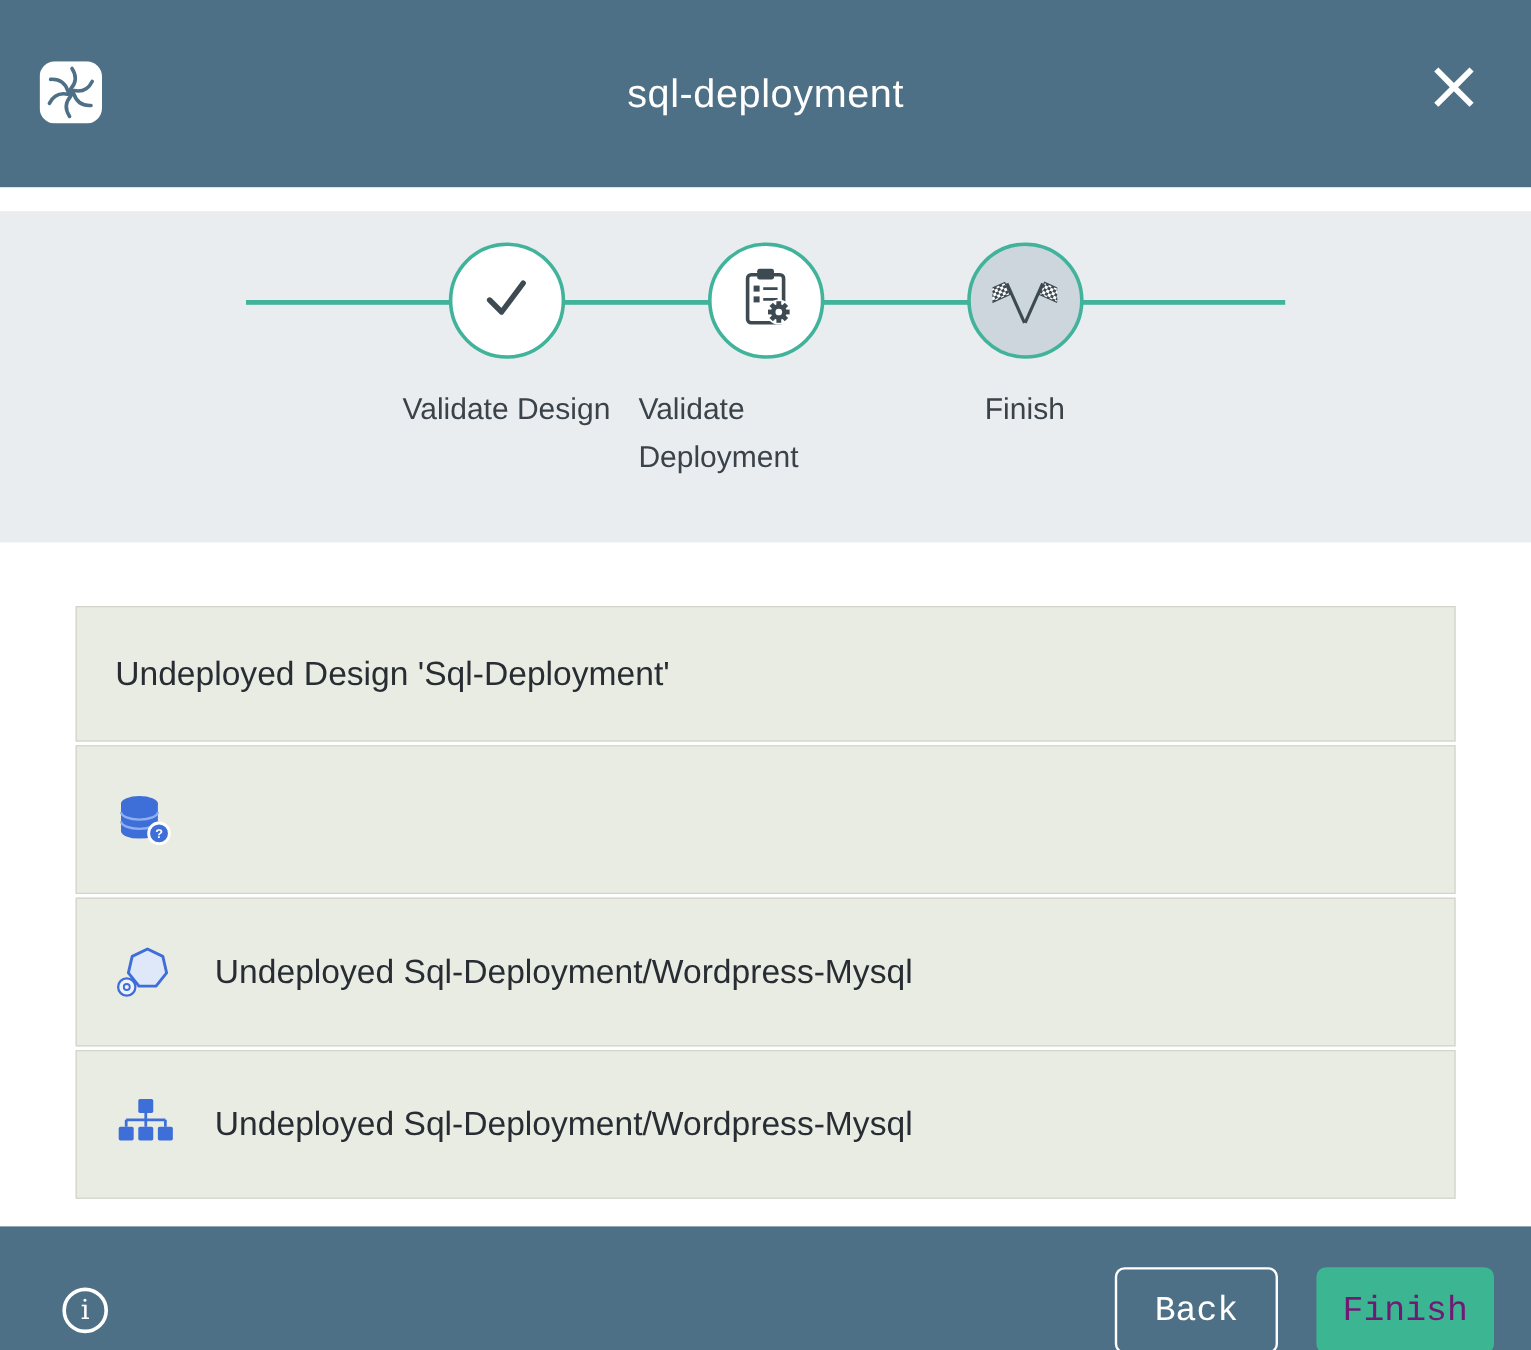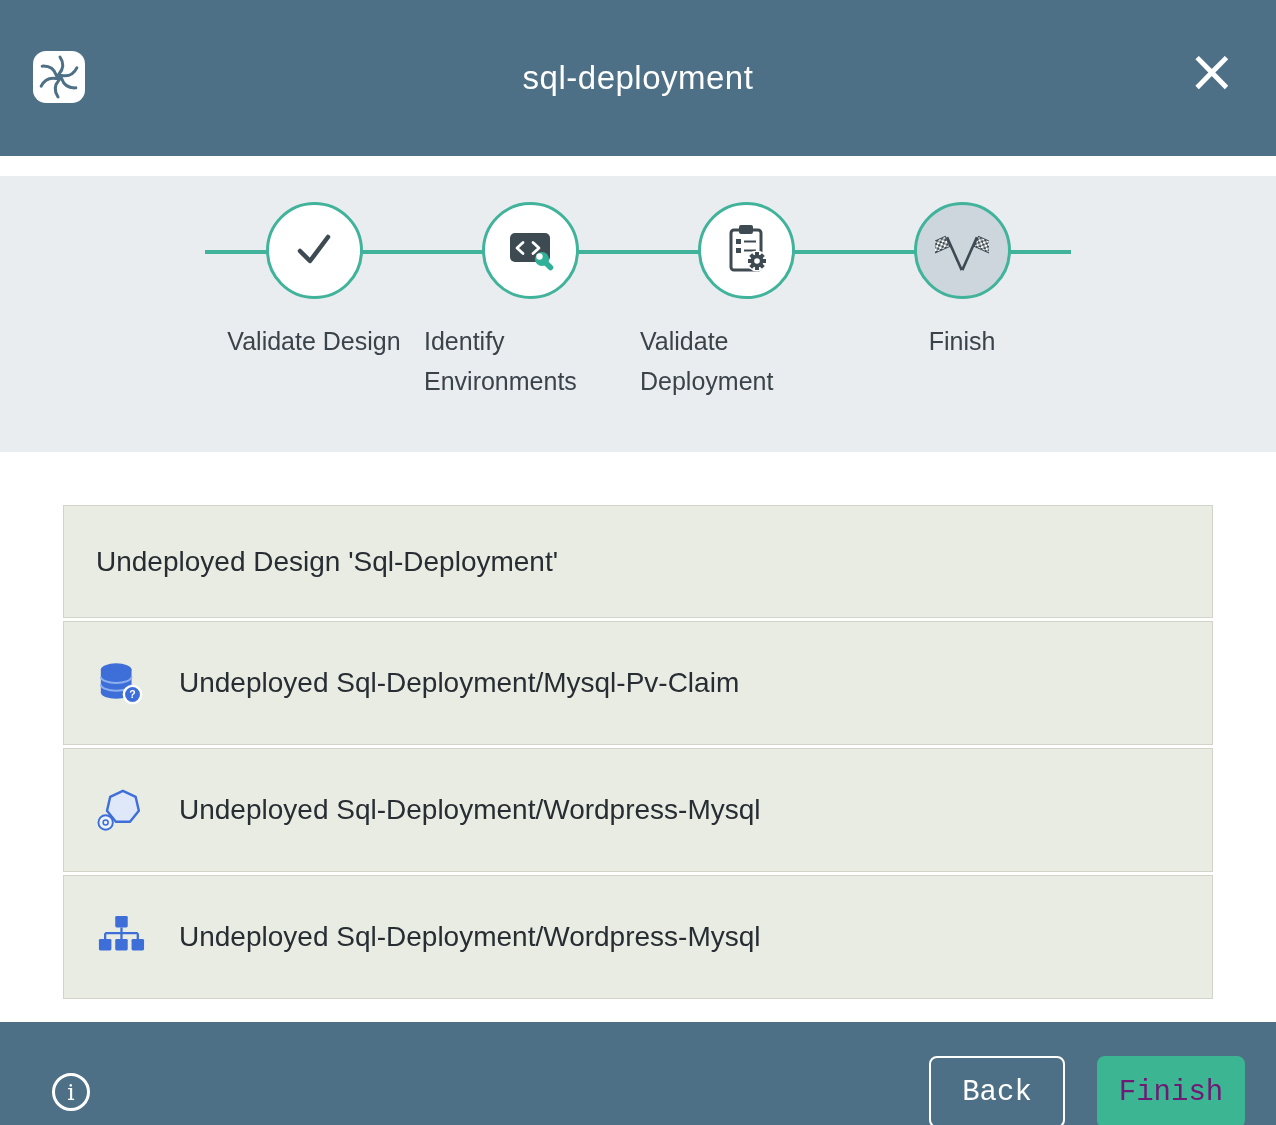--- a/index.html
+++ b/index.html
@@ -93,35 +93,20 @@
         <div class="circle">
           <span>
             <svg width="50" height="50" viewBox="0 0 50 50">
               <path d="M11 27 L21 37 L39 13" fill="none" stroke="#3e4a52" stroke-width="4.5" stroke-linecap="round" stroke-linejoin="round"></path>
             </svg>
           </span>
         </div>
         <div class="step-label">Validate Design</div>
       </div>
 
-      <div class="step done">
-        <div class="circle">
-          <span>
-            <svg width="50" height="50" viewBox="0 0 50 50">
-              <rect x="5" y="9" width="40" height="29" rx="5" fill="#3e4a52"></rect>
-              <path d="M18 18.5 l-6 5.5 6 5.5" fill="none" stroke="#ffffff" stroke-width="2.8" stroke-linecap="round" stroke-linejoin="round"></path>
-              <path d="M28 18.5 l6 5.5 -6 5.5" fill="none" stroke="#ffffff" stroke-width="2.8" stroke-linecap="round" stroke-linejoin="round"></path>
-              <circle cx="37" cy="35" r="7" fill="#2fb197"></circle>
-              <circle cx="34.5" cy="32.5" r="3.2" fill="#ffffff"></circle>
-              <line x1="40" y1="38" x2="45.5" y2="43.5" stroke="#2fb197" stroke-width="5.5" stroke-linecap="round"></line>
-            </svg>
-          </span>
-        </div>
-        <div class="step-label">Identify Environments</div>
-      </div>
 
 
       <div class="step done">
         <div class="circle">
           <span>
             <svg width="52" height="52" viewBox="0 0 52 52">
               <rect x="11" y="7" width="30" height="40" rx="3" fill="#ffffff" stroke="#3e4a52" stroke-width="3"></rect>
               <rect x="19" y="2" width="14" height="9" rx="2" fill="#3e4a52"></rect>
               <rect x="16" y="16" width="5" height="5" fill="#3e4a52"></rect>
               <rect x="16" y="25" width="5" height="5" fill="#3e4a52"></rect>
@@ -182,21 +167,20 @@
         <svg width="48" height="48" viewBox="0 0 50 50">
           <ellipse cx="20" cy="11" rx="16" ry="6.5" fill="#3e6ed8"></ellipse>
           <rect x="4" y="11" width="32" height="24" fill="#3e6ed8"></rect>
           <ellipse cx="20" cy="35" rx="16" ry="6.5" fill="#3e6ed8"></ellipse>
           <path d="M4 18.5 a16 6.5 0 0 0 32 0" fill="none" stroke="#8fb0ef" stroke-width="2"></path>
           <path d="M4 26.5 a16 6.5 0 0 0 32 0" fill="none" stroke="#8fb0ef" stroke-width="2"></path>
           <circle cx="37" cy="37" r="9" fill="#3e6ed8" stroke="#ffffff" stroke-width="2.5"></circle>
           <text x="37" y="41" text-anchor="middle" font-size="11" font-weight="bold" font-family="Liberation Sans, sans-serif" fill="#ffffff">?</text>
         </svg>
       </span>
-      <span class="row-text">Undeployed Sql-Deployment/Mysql-Pv-Claim</span>
     </div>
 
     <div class="row item">
       <span class="row-icon">
         <svg width="48" height="48" viewBox="0 0 50 50">
           <polygon points="27,5 40.3,11.4 43.6,25.8 34.4,37.3 19.6,37.3 10.4,25.8 13.7,11.4" fill="#dfe8f8" stroke="#3e6ed8" stroke-width="2.5" stroke-linejoin="round"></polygon>
           <circle cx="9" cy="38" r="7.5" fill="#eef3fb" stroke="#3e6ed8" stroke-width="2"></circle>
           <circle cx="9" cy="38" r="2.6" fill="none" stroke="#3e6ed8" stroke-width="1.6"></circle>
         </svg>
       </span>

